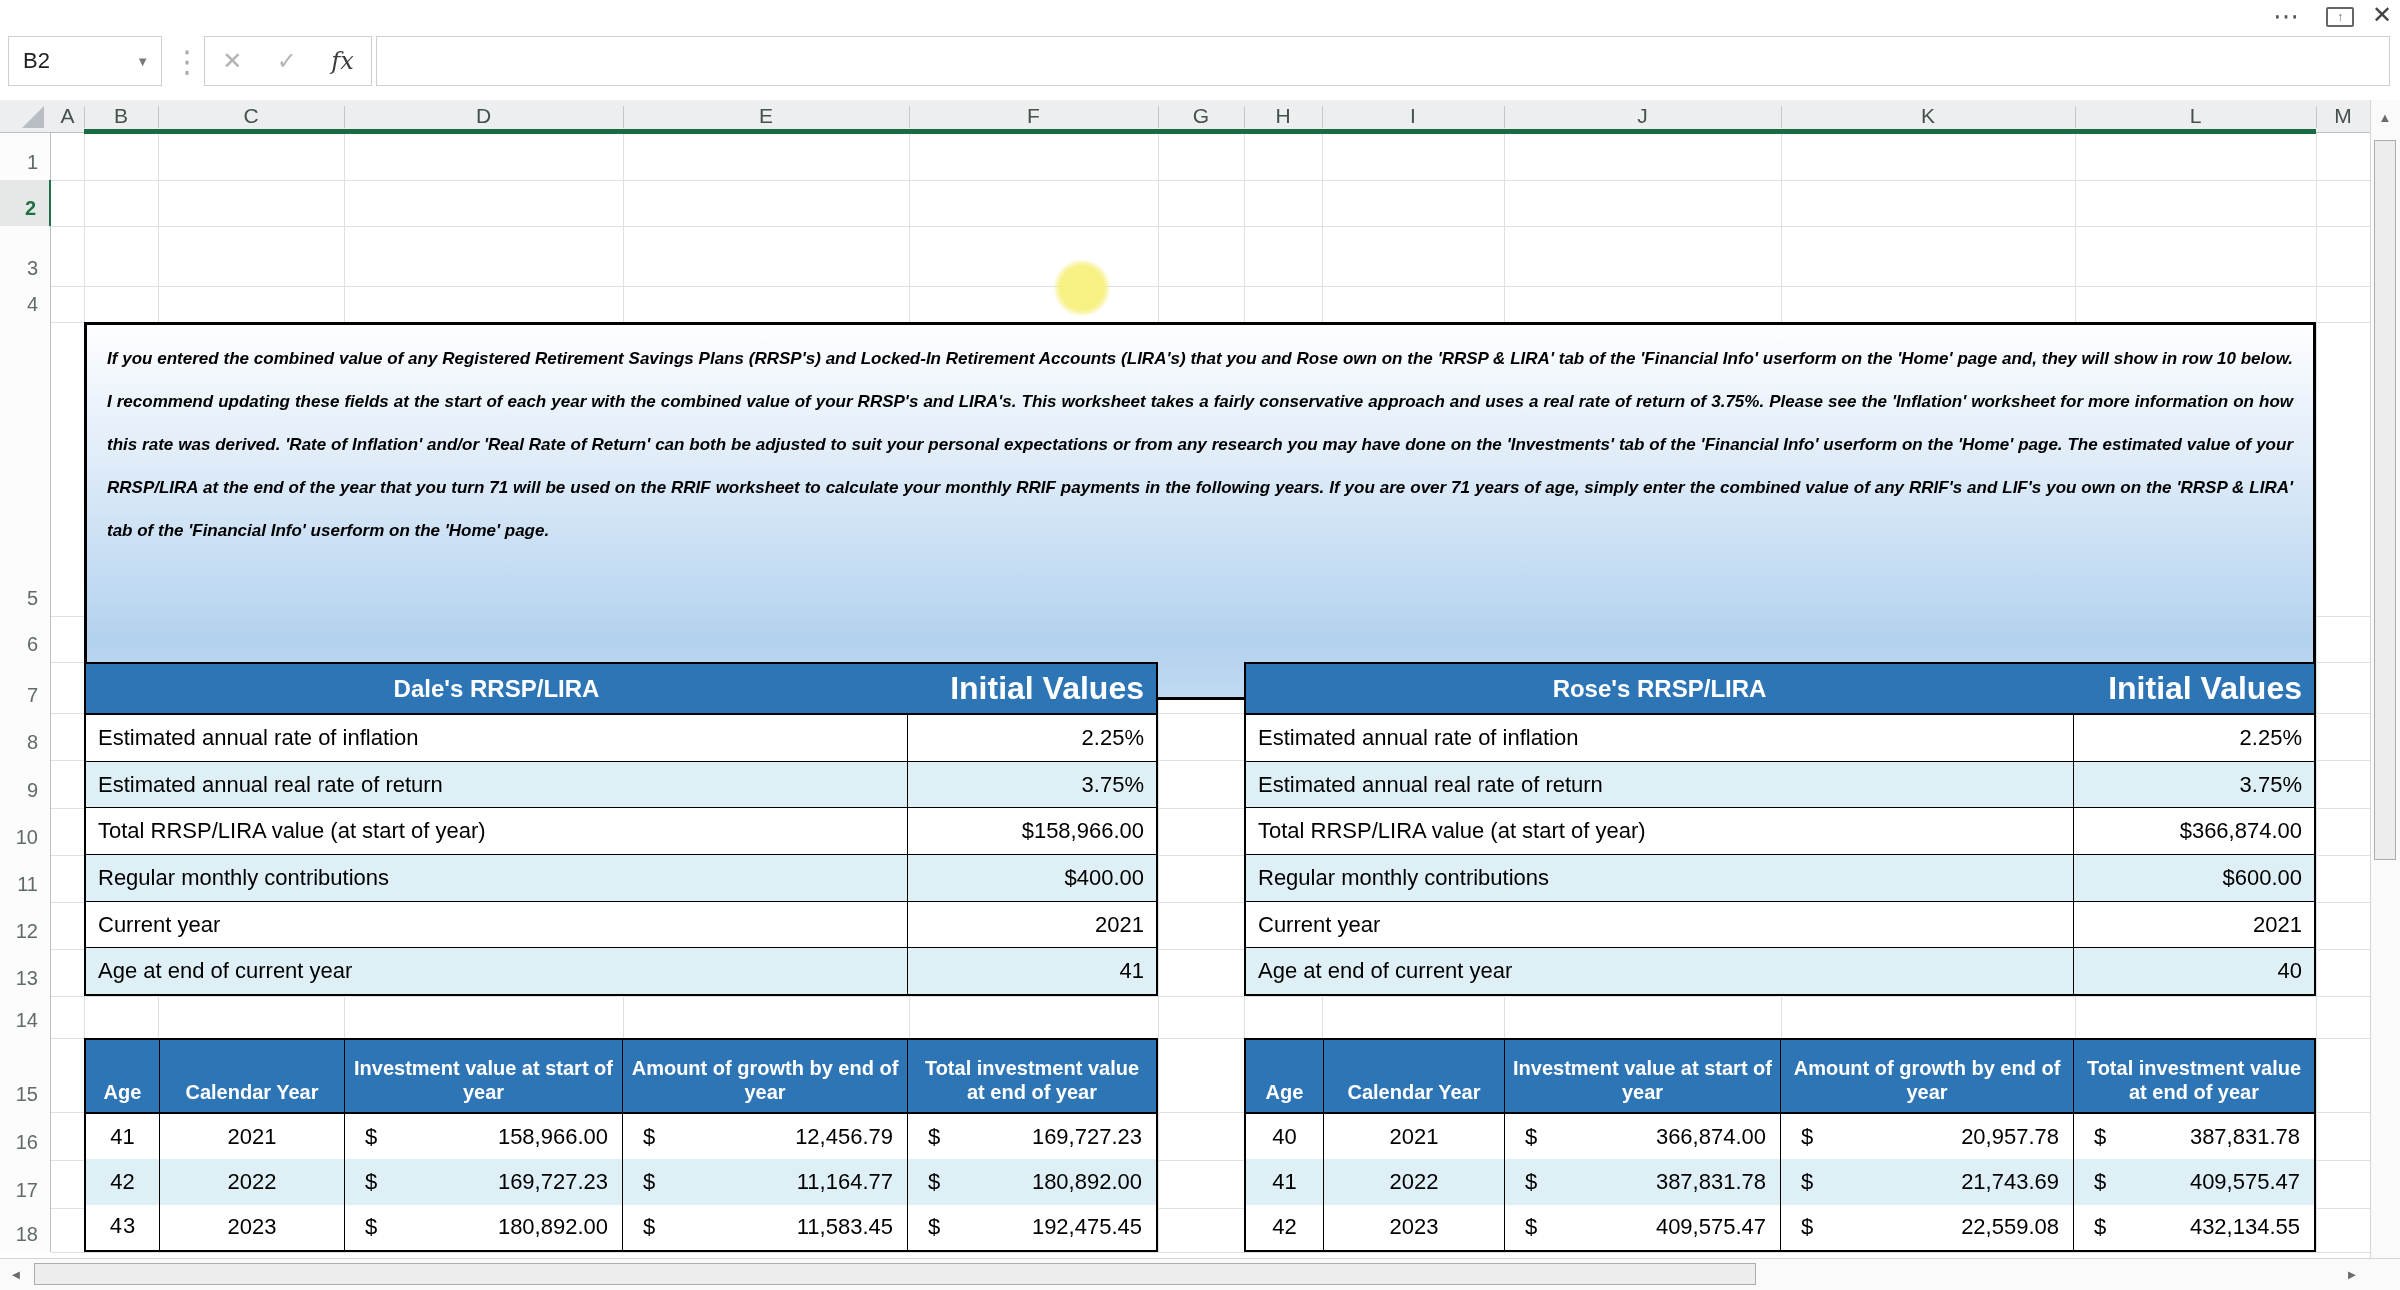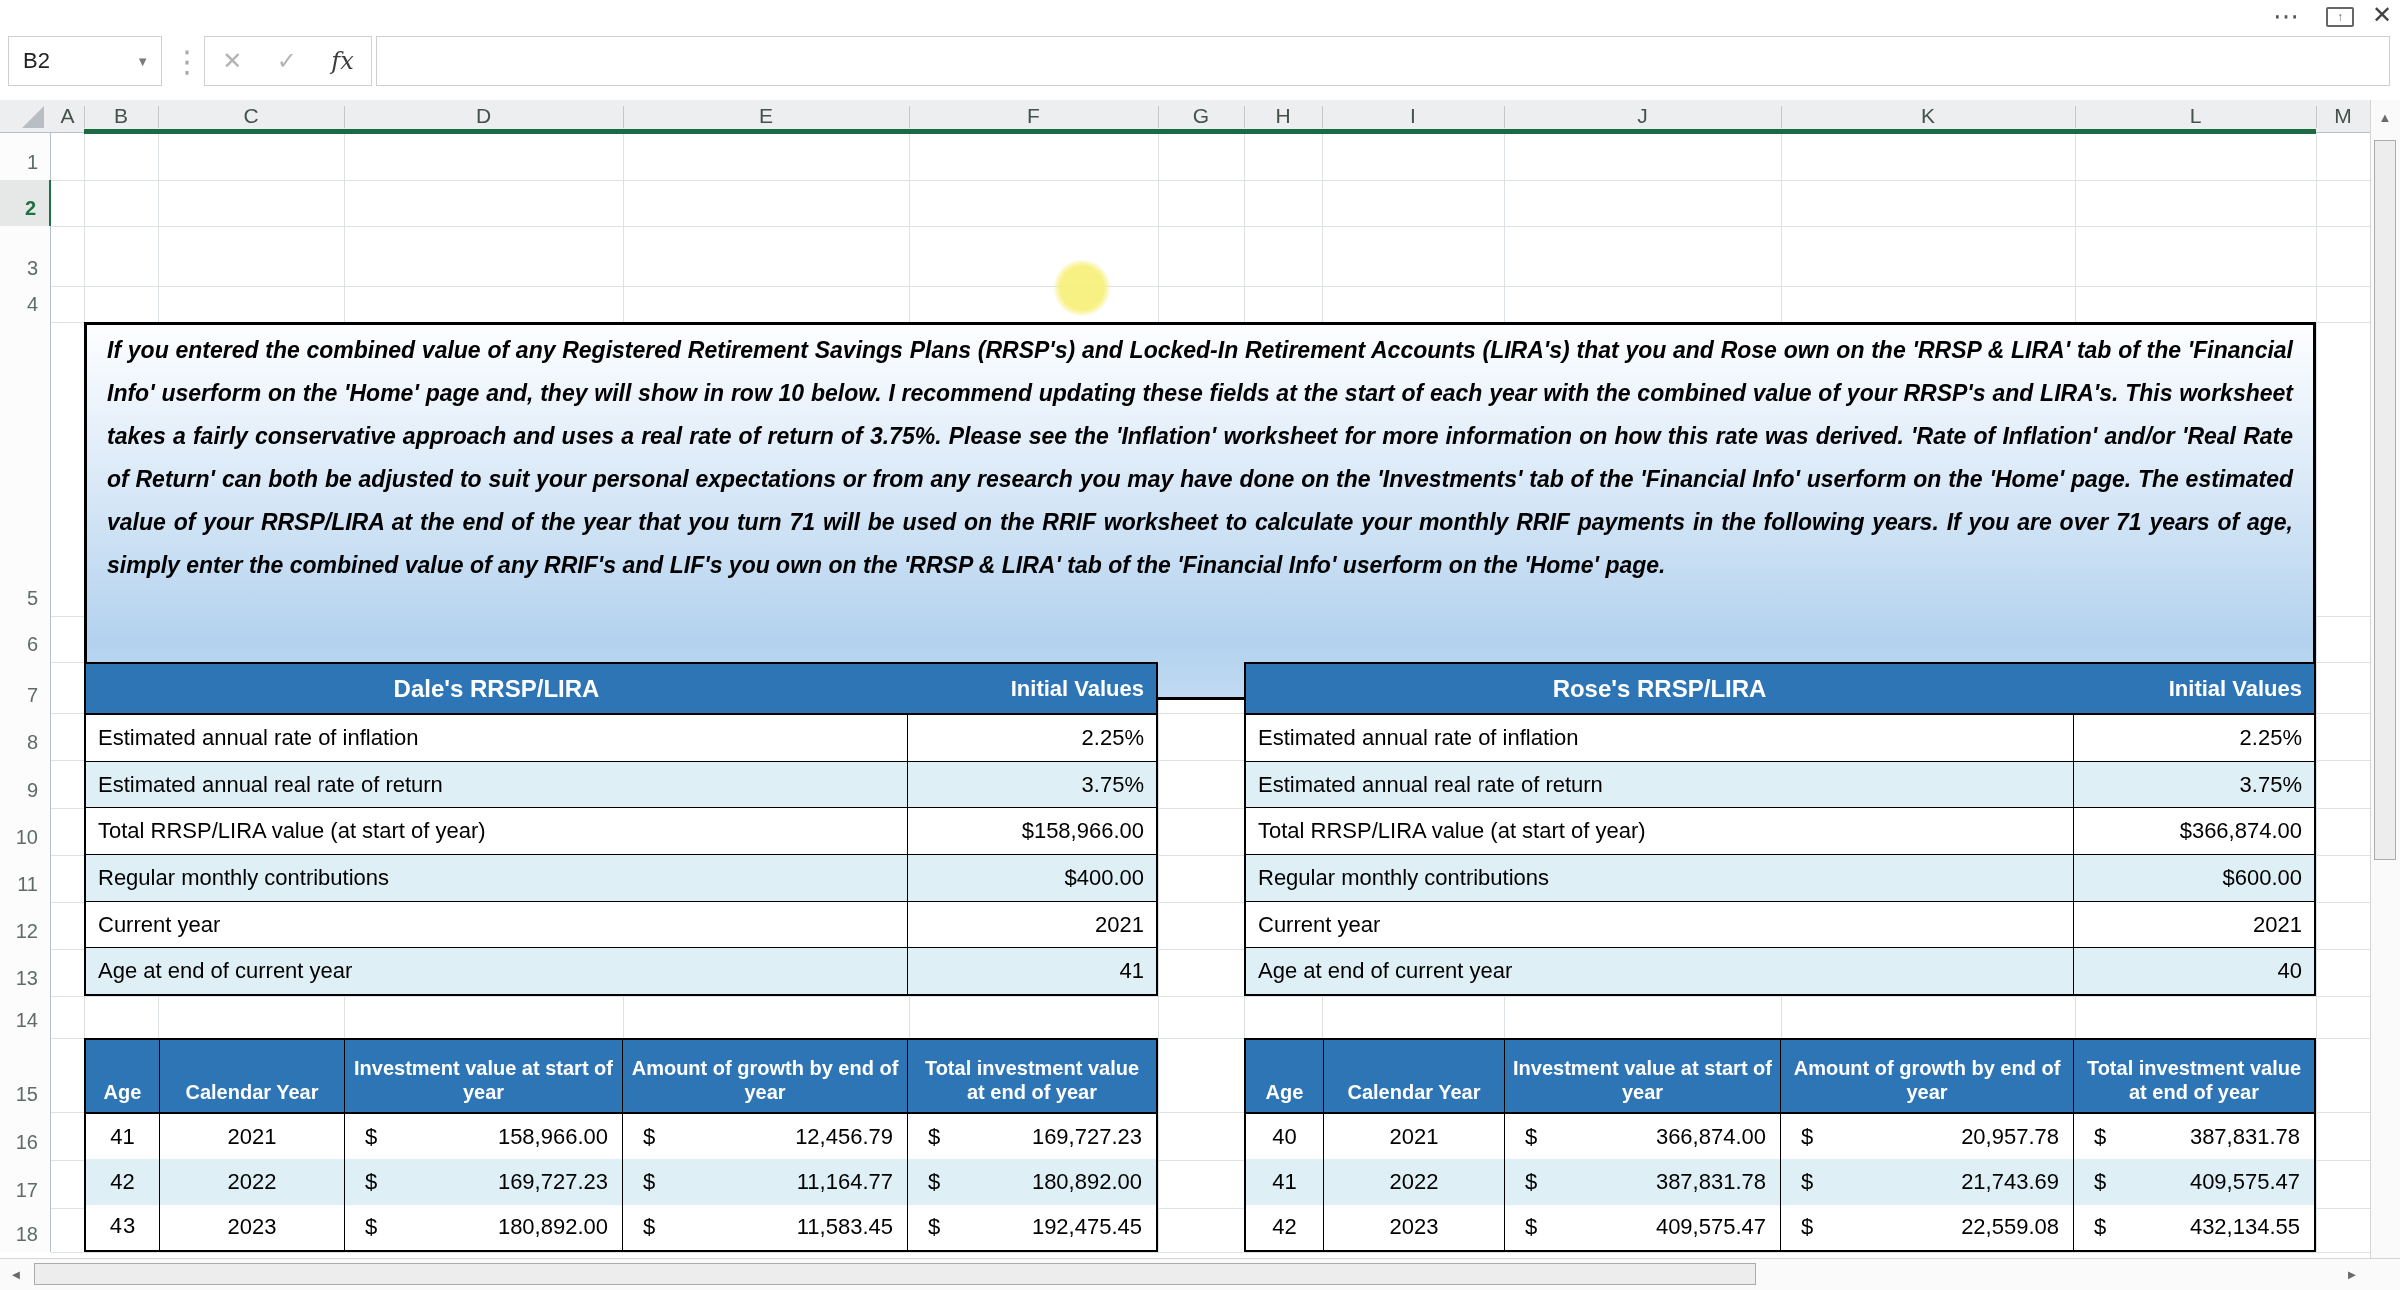--- a/index.html
+++ b/index.html
@@ -52,32 +52,32 @@
   #help-btn{right:10px;top:2px;width:154px;height:38px;background:#fff;border:2px solid #6C93B0;
     border-radius:12px;box-shadow:inset 0 0 0 3px #DCE9F3;
     display:flex;align-items:center;justify-content:center;
     font-size:23px;font-weight:bold;font-style:italic;color:#111;}
 
   
   #copyright{left:900px;top:228px;width:1410px;height:54px;display:flex;align-items:center;
     justify-content:flex-end;font-size:20px;font-weight:bold;font-style:italic;color:#151515;z-index:2;}
   #intro{left:84px;top:322px;width:2232px;height:378px;border:3px solid #000;z-index:2;
     background:linear-gradient(to bottom,#FDFEFF 0%,#DCEAF8 40%,#B3D2EE 85%,#C0DAF2 100%);
-    padding:4px 20px;font-size:23px;line-height:43px;font-weight:bold;font-style:italic;color:#000;
+    padding:12px 20px;font-size:17px;line-height:43px;font-weight:bold;font-style:italic;color:#000;
     text-align:justify;overflow:hidden;}
   #cursor-dot{left:1054px;top:260px;width:56px;height:56px;border-radius:50%;z-index:4;
     background:radial-gradient(circle,rgba(247,240,125,.95) 55%,rgba(247,240,125,0) 75%);}
 
   
   .info{border:2.5px solid #000;background:#fff;display:flex;flex-direction:column;z-index:2;}
   .info-head{height:51px;background:#2E75B6;border-bottom:2px solid #000;display:flex;box-sizing:border-box;}
   .info-head .t{flex:1;display:flex;align-items:center;justify-content:center;
     color:#fff;font-weight:bold;font-size:24px;}
   .info-head .v{display:flex;align-items:center;justify-content:flex-end;padding-right:12px;
-    color:#fff;font-weight:bold;font-size:22px;box-sizing:border-box;}
+    color:#fff;font-weight:bold;font-size:32px;box-sizing:border-box;}
   .info-row{flex:1;display:flex;border-top:1.5px solid #000;box-sizing:border-box;}
   .info-row.first{border-top:none;}
   .info-row.alt{background:#DEEFF6;}
   .info-row .l{flex:1;display:flex;align-items:center;padding-left:12px;font-size:22px;color:#000;}
   .info-row .vv{border-left:1.5px solid #000;display:flex;align-items:center;justify-content:flex-end;
     padding-right:12px;font-size:22px;color:#000;box-sizing:border-box;}
   .w249{width:249px;} .w241{width:241px;}
 
   
   .proj{border:2.5px solid #000;background:#fff;display:flex;flex-direction:column;z-index:2;}

